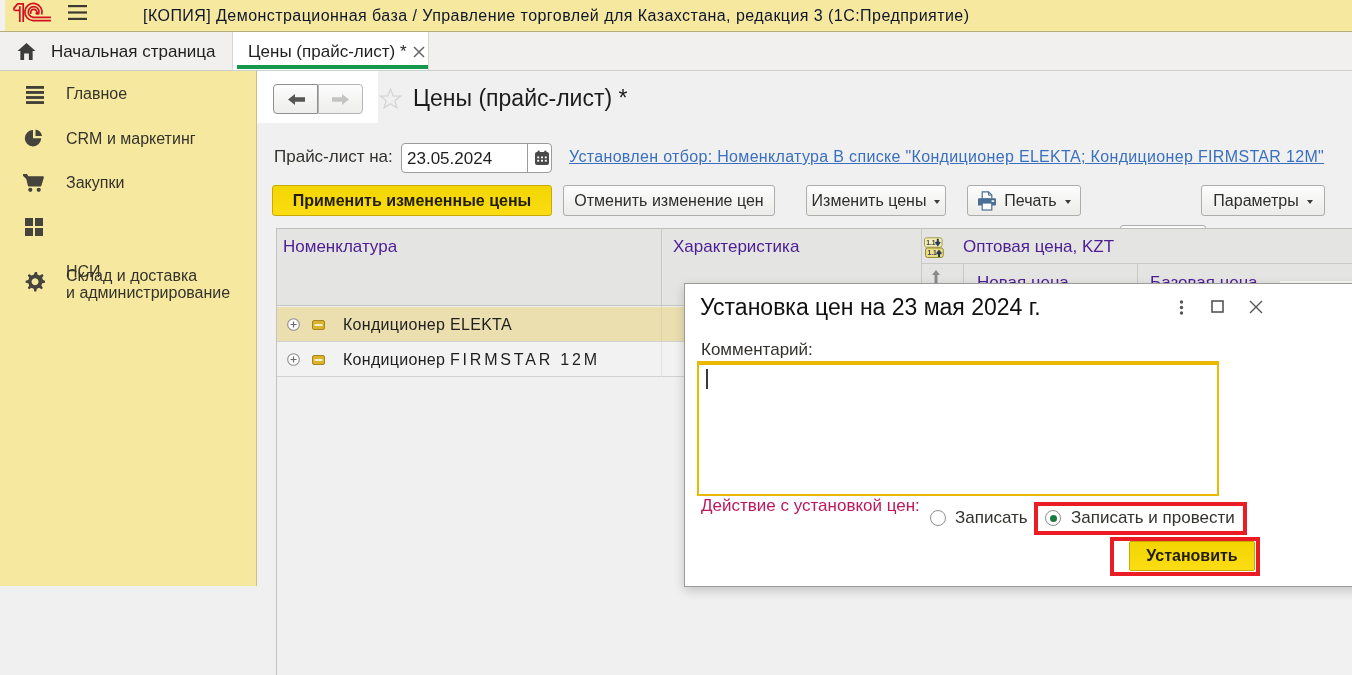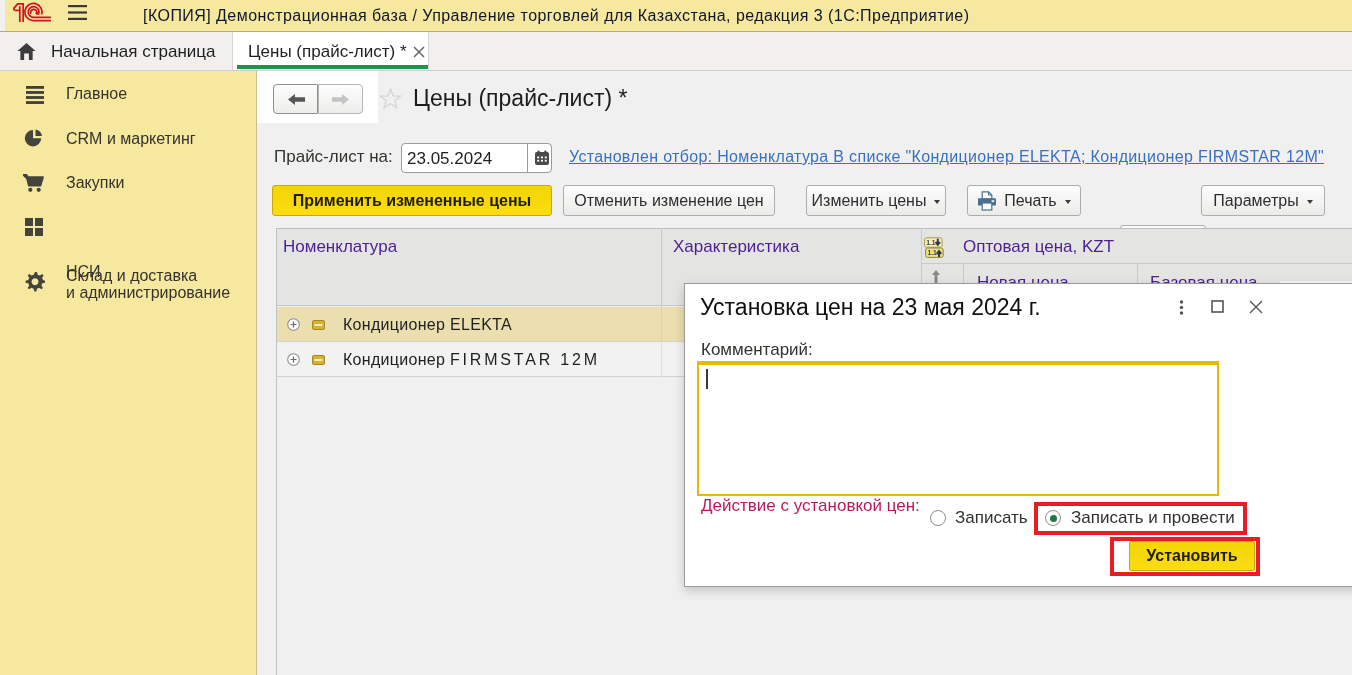--- a/index.html
+++ b/index.html
@@ -6,21 +6,21 @@
 html,body { width:1352px; height:675px; overflow:hidden; font-family:"Liberation Sans", sans-serif; background:#f0f0f0; }
 .abs { position:absolute; }
 #topbar { position:absolute; left:0; top:0; width:1352px; height:32px; background:#f7e8a0; border-bottom:1px solid #b5ad75; }
 #topbar .title { position:absolute; left:108px; top:7px; font-size:16px; letter-spacing:0.45px; color:#0f172a;margin-left:35px; }
 #tabbar { position:absolute; left:0; top:32px; width:1352px; height:39px; background:#f1f0ee; border-bottom:1px solid #cfcfcf; }
 #tab1 { position:absolute; left:0; top:0; width:233px; height:38px; border-right:1px solid #d8d6d2; }
 #tab1 .txt { position:absolute; left:51px; top:10px; font-size:17px; color:#1f1f1f; }
 #tab2 { position:absolute; left:233px; top:0; width:196px; height:38px; background:#ffffff; border-right:1px solid #d8d6d2; }
 #tab2 .txt { position:absolute; left:15px; top:10px; font-size:17px; color:#1f1f1f; }
 #greenline { position:absolute; left:237px; top:33px; width:191px; height:4px; background:#16984c; }
-#sidebar { position:absolute; left:0; top:71px; width:257px; height:604px; background:#f7e8a0; border-right:1px solid #c9c090; }
+#sidebar { position:absolute; left:0; top:71px; width:257px; height:515px; background:#f7e8a0; border-right:1px solid #c9c090; }
 .mitem { position:absolute; left:66px; font-size:16px; color:#34332c; }
 #main { position:absolute; left:257px; top:71px; width:1095px; height:604px; background:#f0f0f0; }
 #whitepatch { position:absolute; left:0px; top:0px; width:121px; height:52px; background:#ffffff; }
 .navbtn { position:absolute; top:13px; width:45px; height:30px; background:linear-gradient(#fdfdfd,#ededeb); border:1px solid #a8a8a8; }
 #navback { left:16px; border-radius:4px 0 0 4px; border-color:#8f8f8f; }
 #navfwd { left:61px; border-radius:0 4px 4px 0; border-color:#b5b5b5; }
 #pgtitle { position:absolute; left:156px; top:14px; font-size:23px; color:#1c1c1c; }
 
 #datelabel { position:absolute; left:17px; top:76px; font-size:17px; color:#33322e; }
 #dateinput { position:absolute; left:144px; top:72px; width:151px; height:30px; background:#fff; border:1px solid #9c9c9c; border-radius:4px; }

